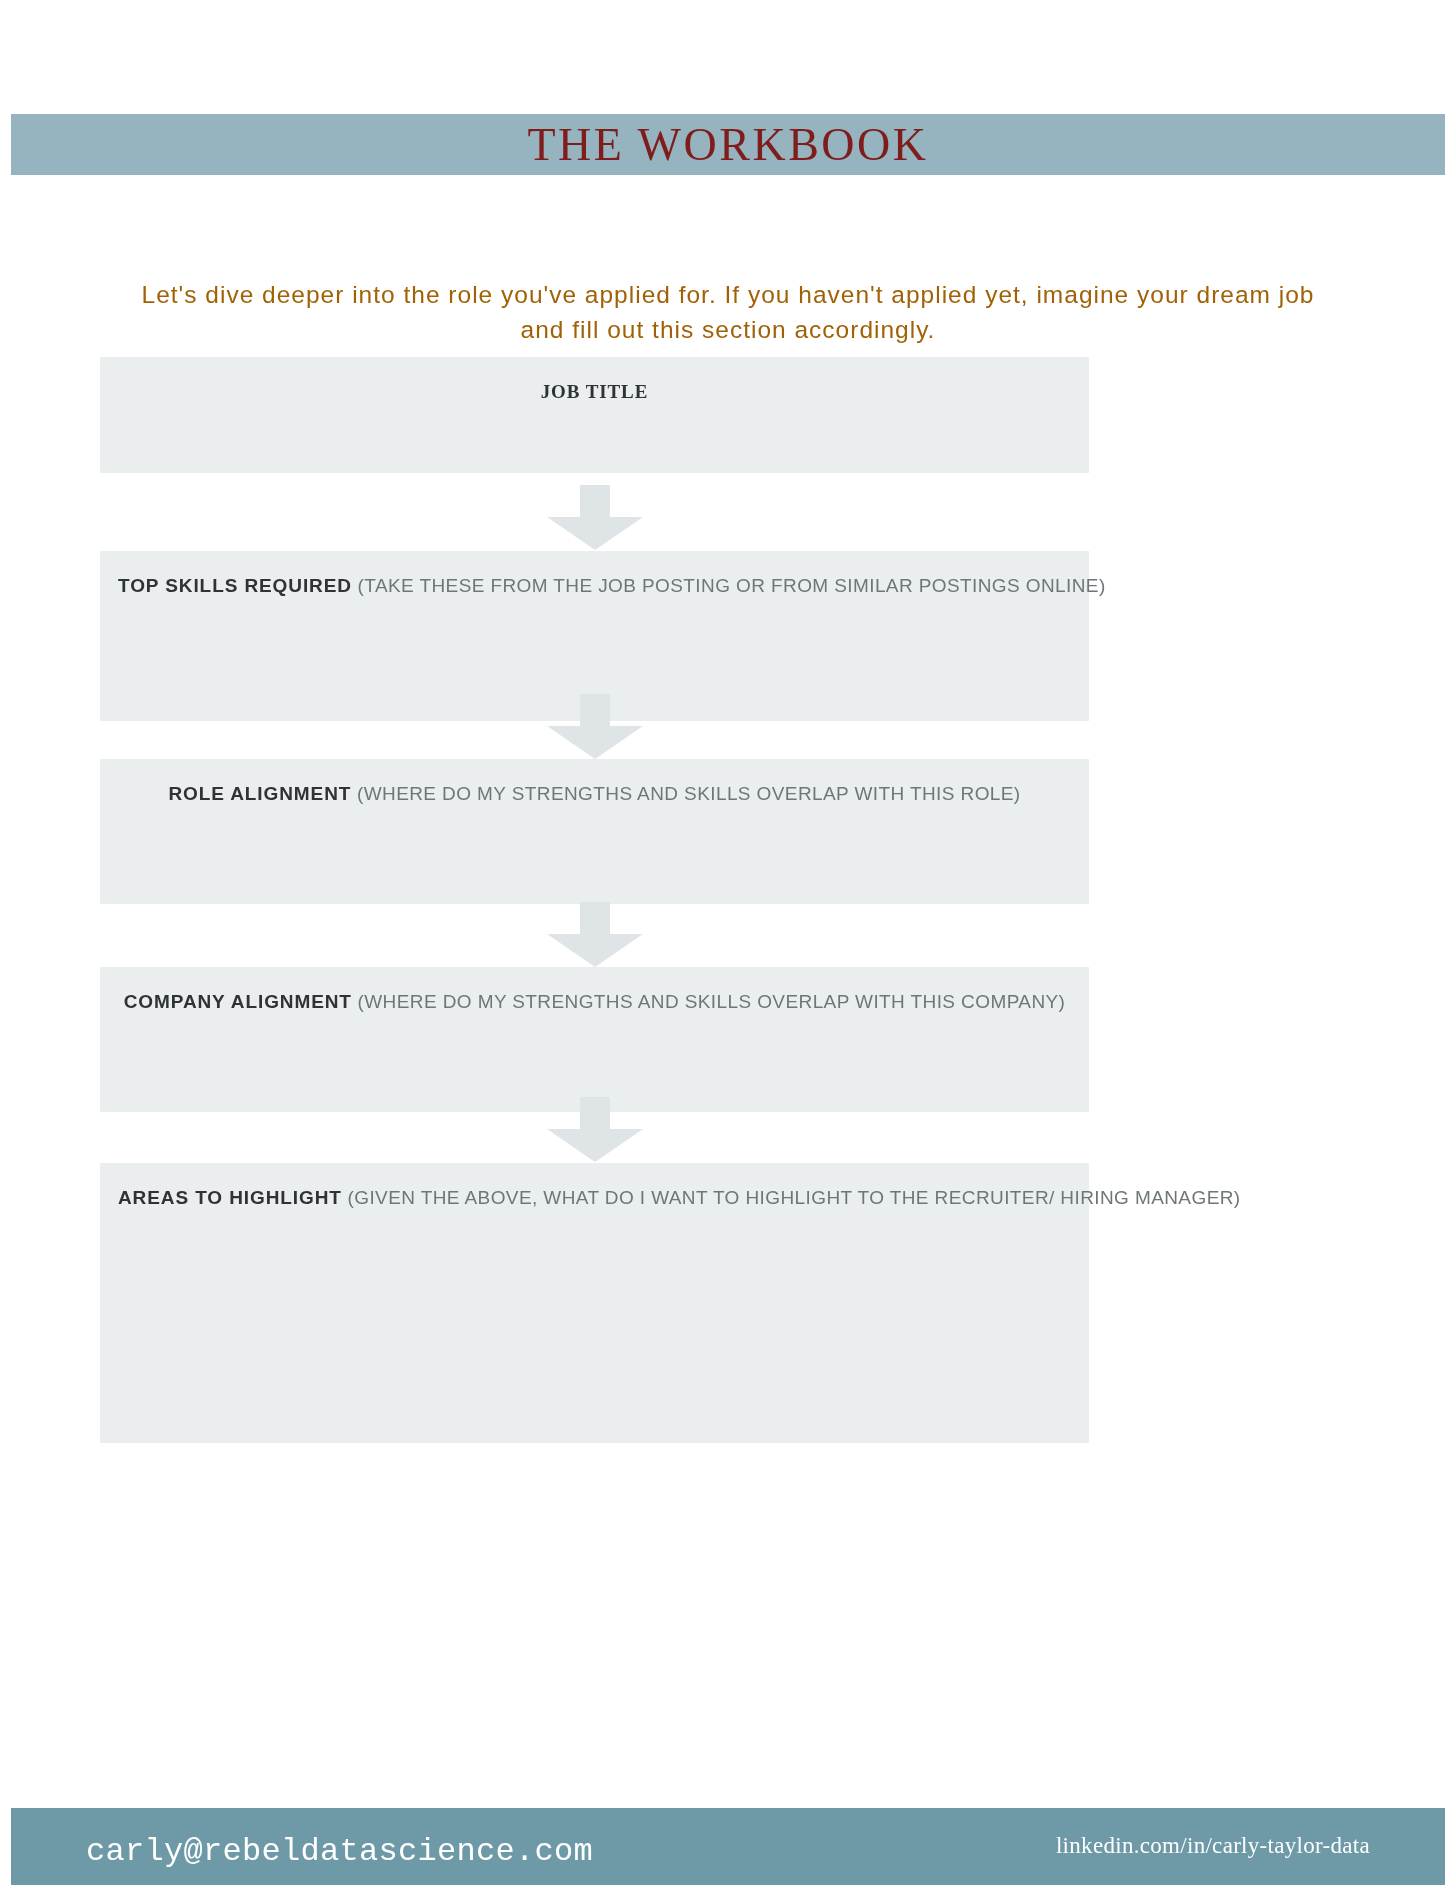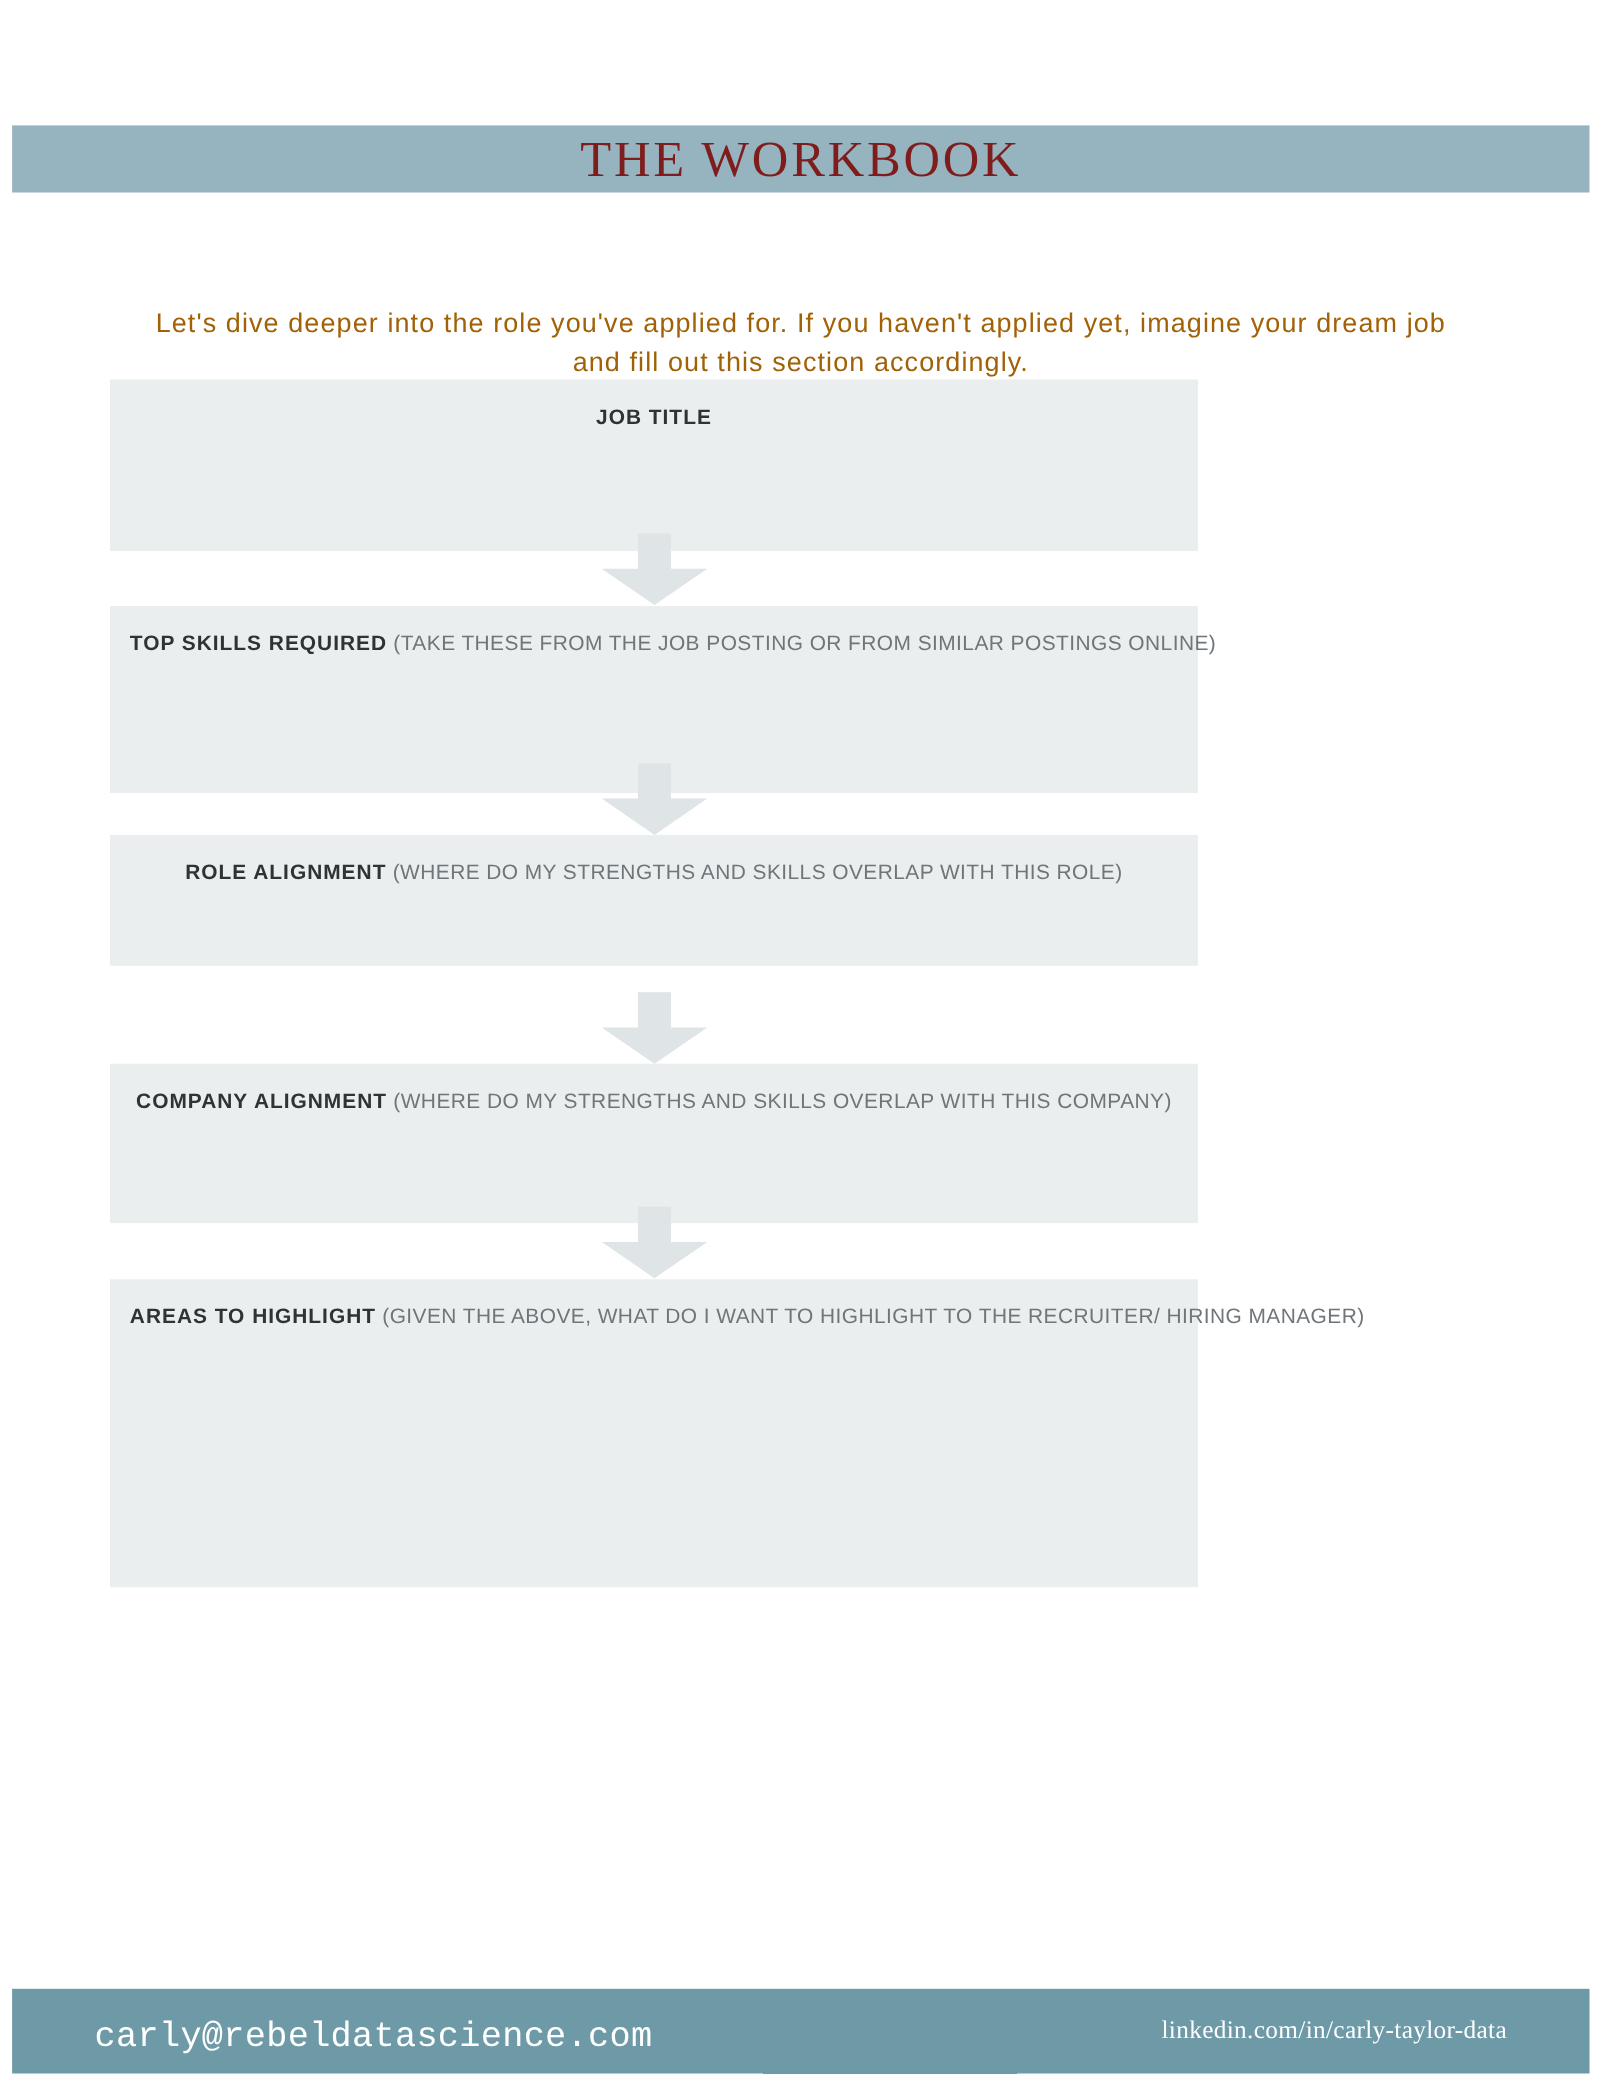--- a/index.html
+++ b/index.html
@@ -88,23 +88,23 @@
     box-sizing: border-box;
     white-space: nowrap;
   }
   .box-label .strong {
     font-weight: 700;
     color: #2f3336;
     letter-spacing: 0.9px;
   }
 
   
-  #box-job-title    { top: 0px;    height: 156px; }
+  #box-job-title    { top: 12px;    height: 116px; font-family: Liberation Serif, serif; }
   #box-top-skills   { top: 206px;  height: 170px; padding-left: 40px; }
-  #box-role-align   { top: 414px;  height: 119px; }
+  #box-role-align   { top: 414px;  height: 145px; }
   #box-company-align{ top: 622px;  height: 145px; }
   #box-areas        { top: 818px;  height: 280px; }
 
   
   .arrow {
     position: absolute;
     left: 447px;
     width: 96px;
     height: 65px;
     overflow: visible;

